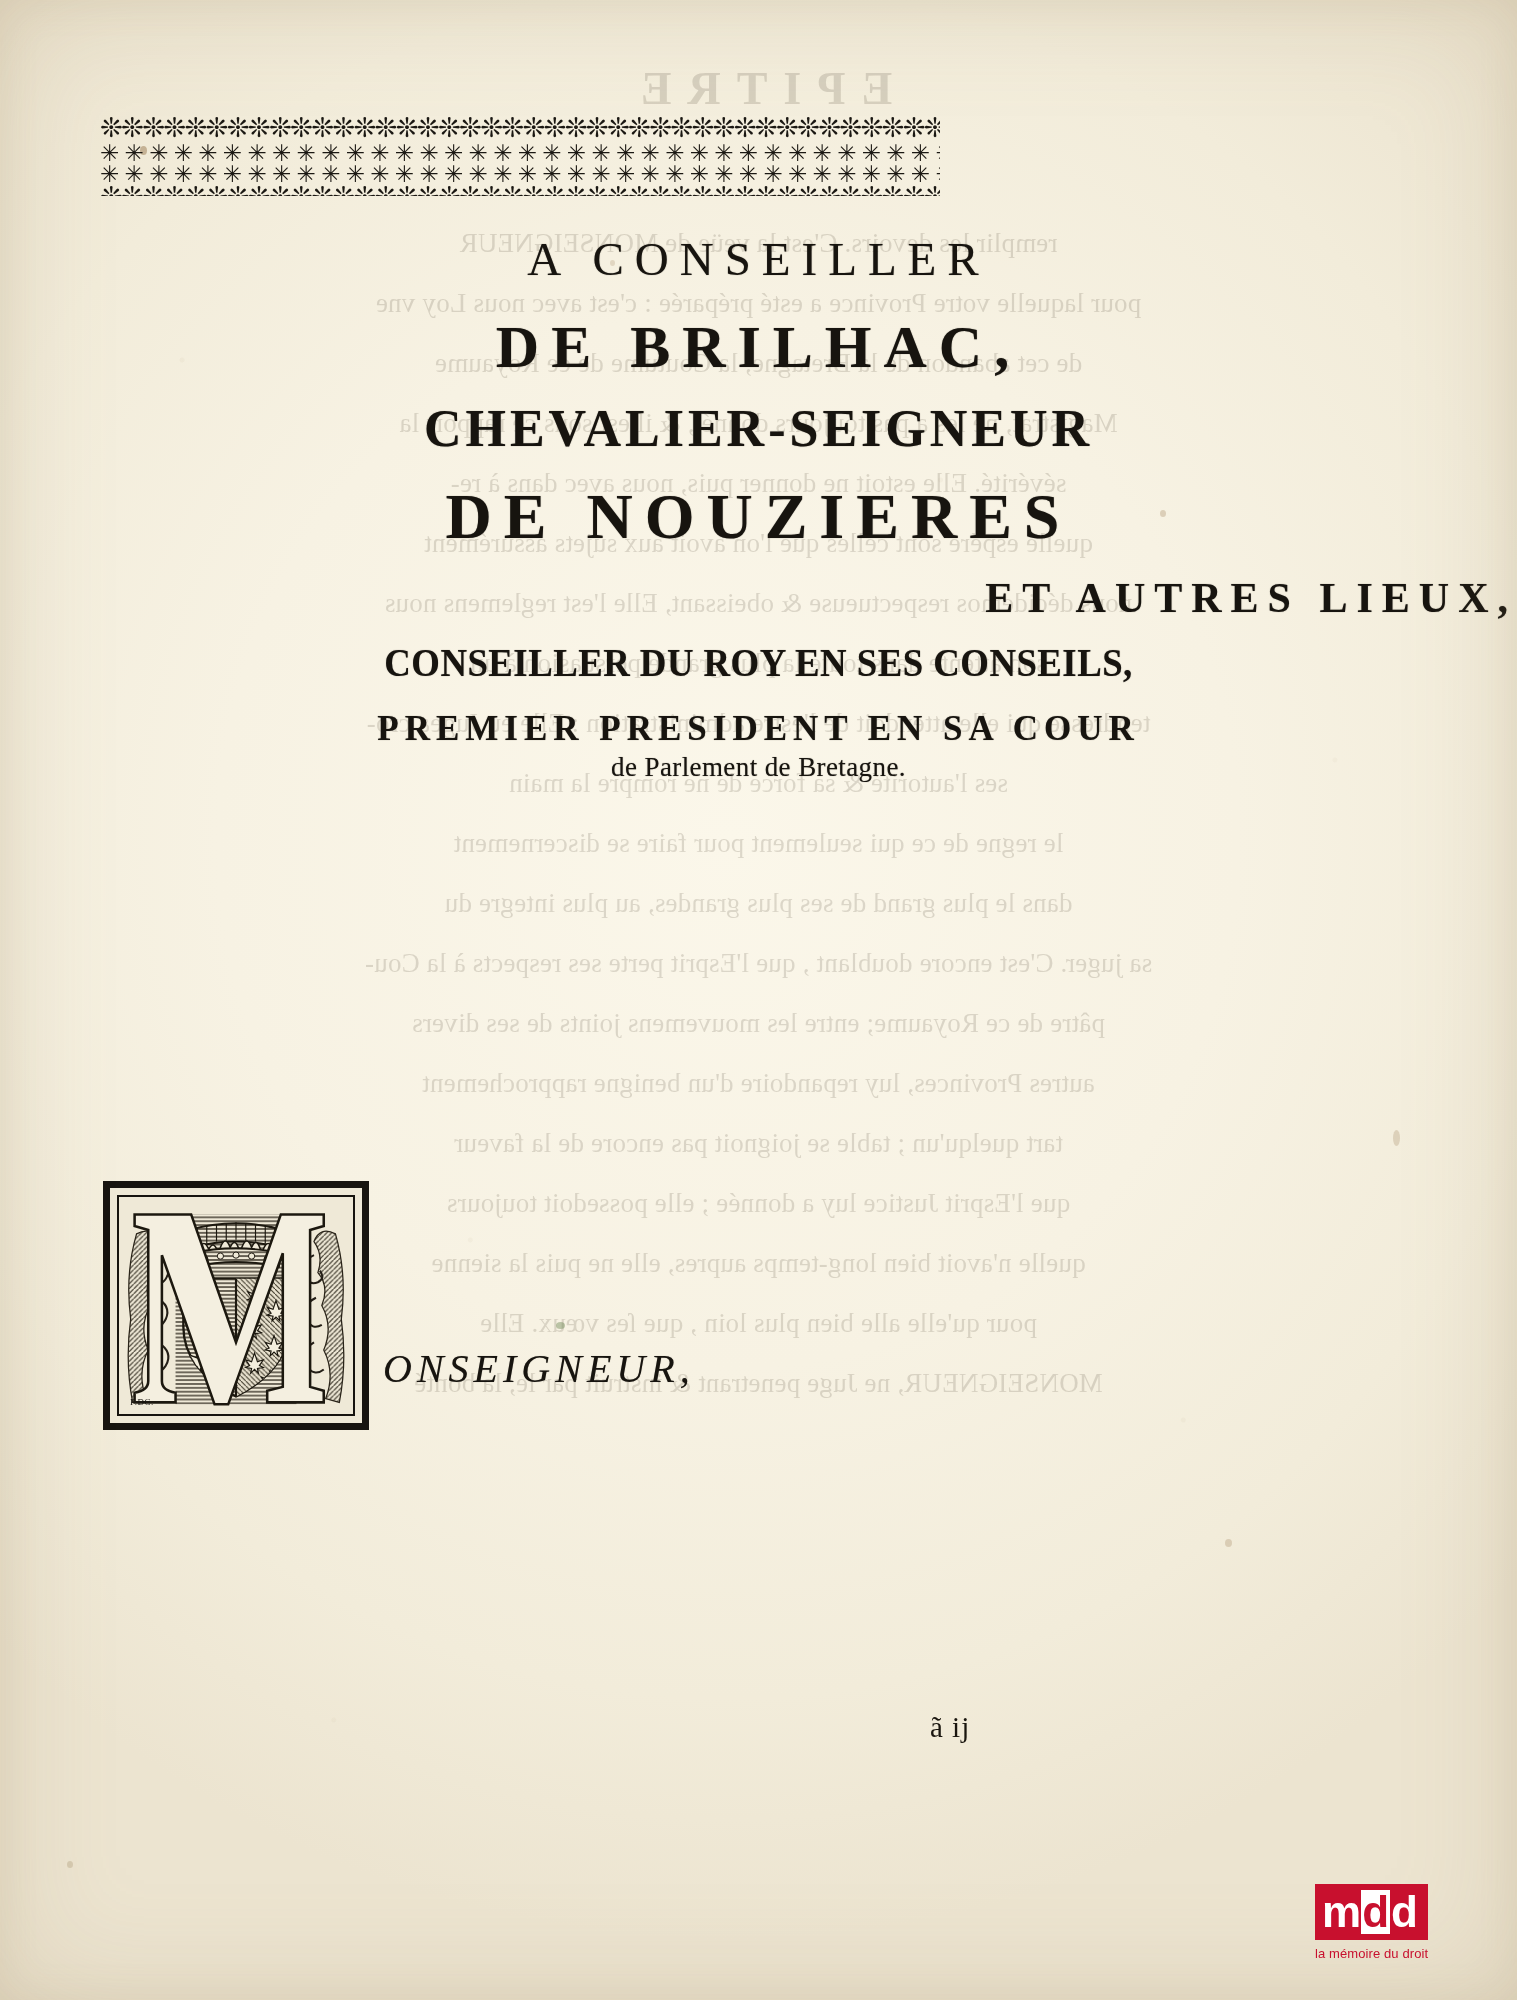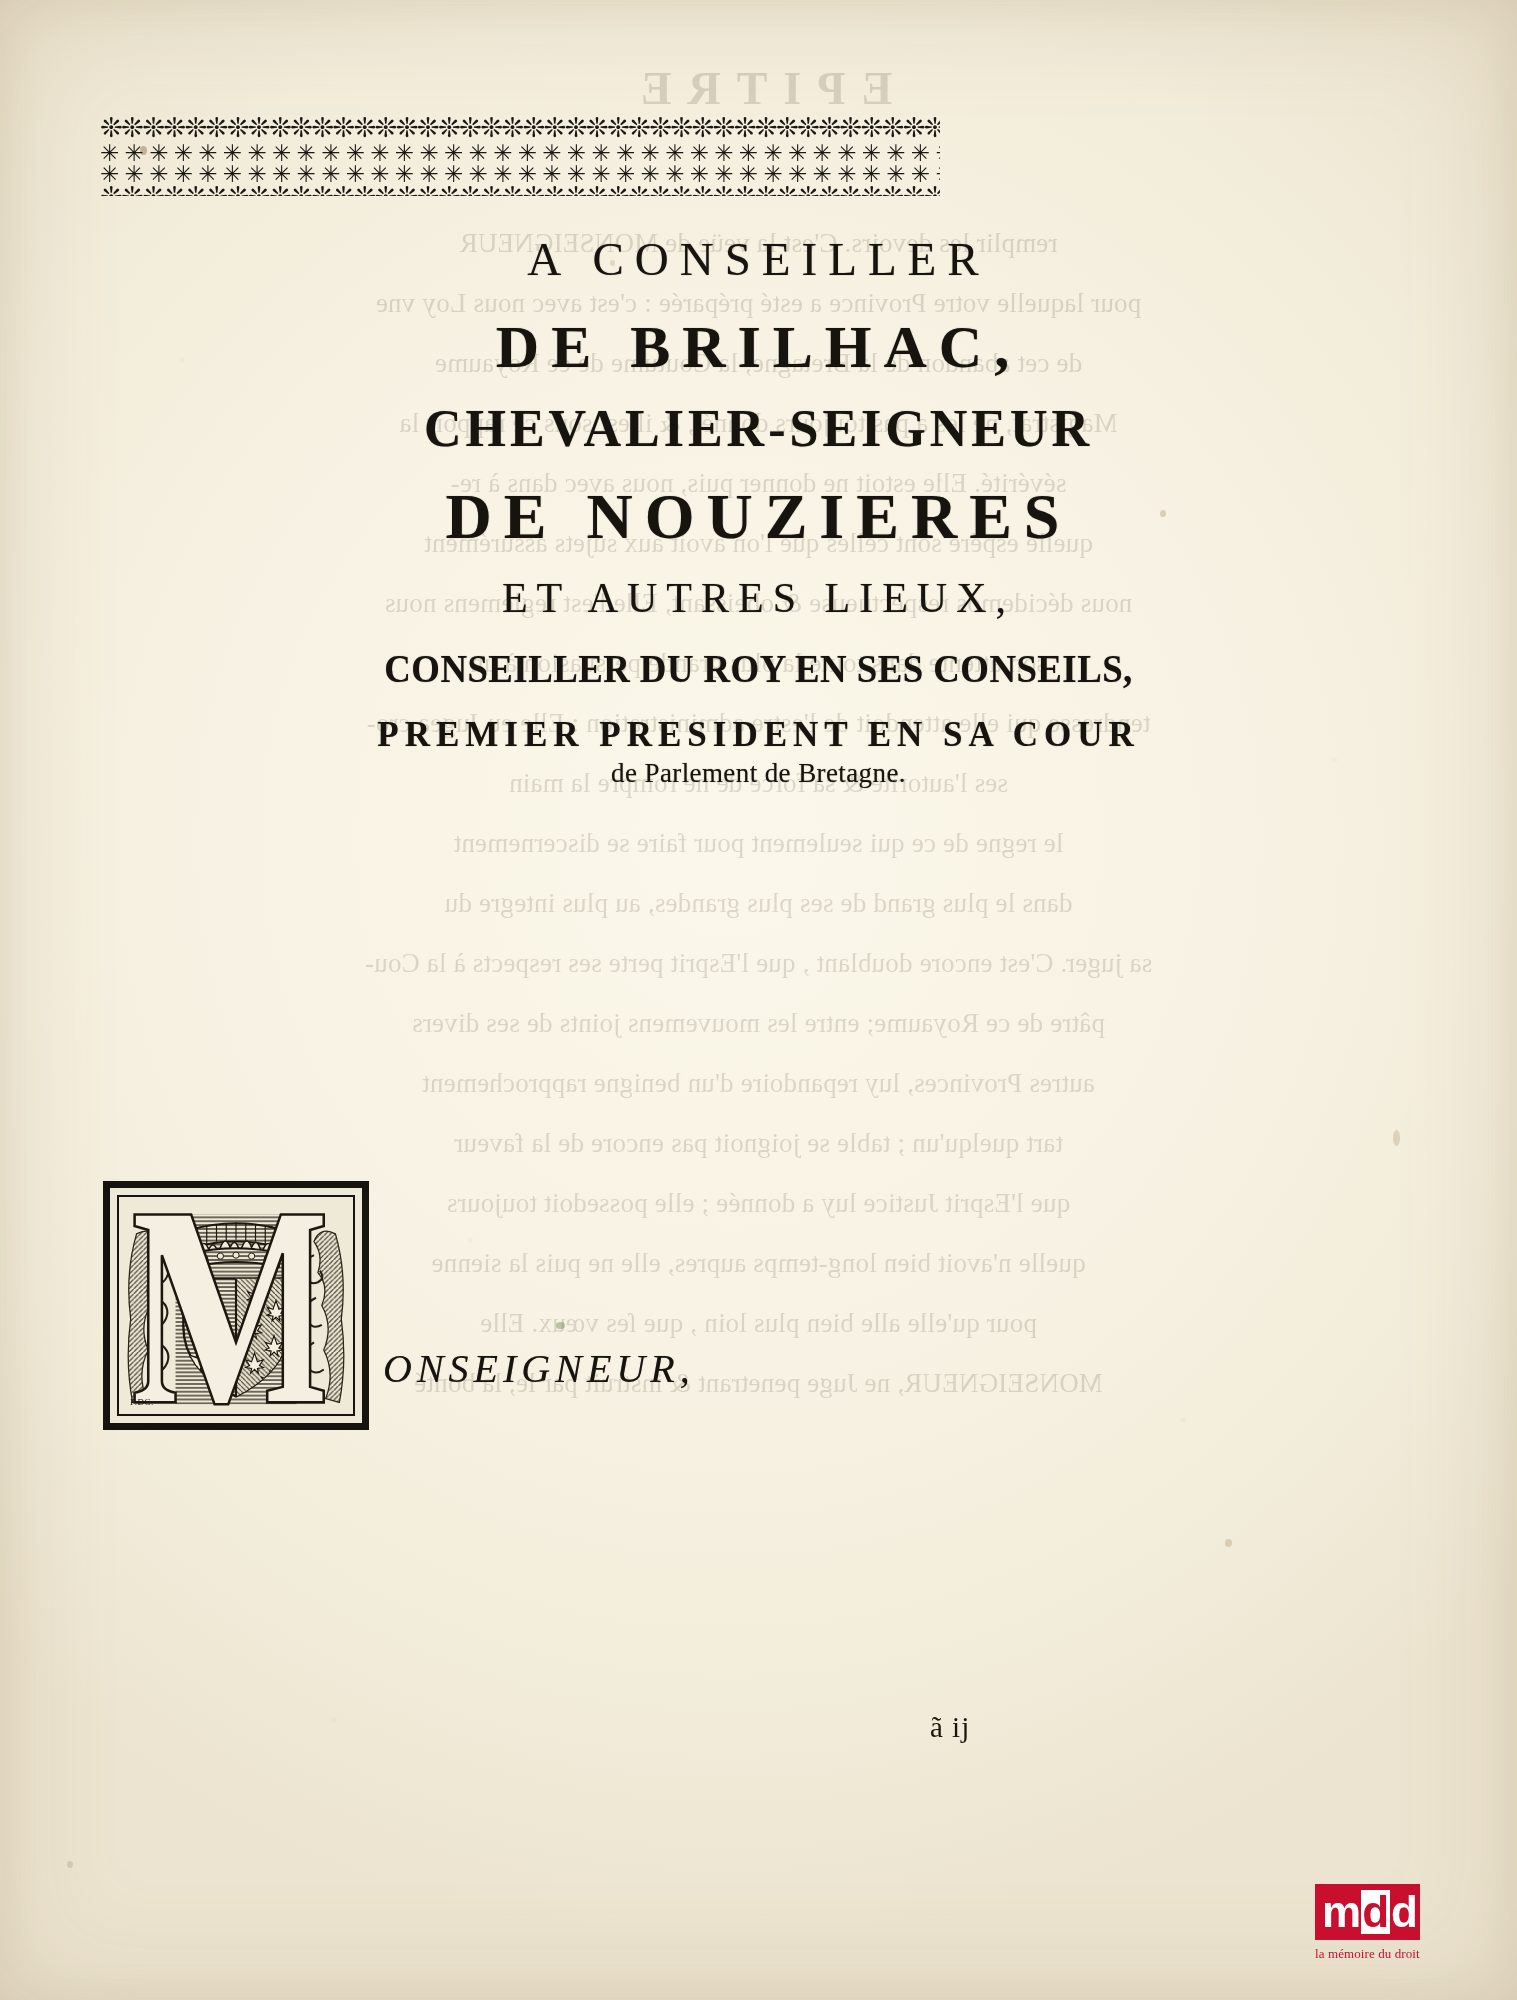--- a/index.html
+++ b/index.html
@@ -74,21 +74,21 @@
     color:#17140f;
     white-space:nowrap;
     line-height:1;
     font-family:"Liberation Serif",serif;
     text-shadow:0 0 1.1px rgba(25,20,14,.45);
   }
   .t-monseigneur{font-size:47px;letter-spacing:11px;margin-bottom:34px;font-weight:400;}
   .t-brilhac{font-size:60px;letter-spacing:12px;font-weight:700;margin-bottom:26px;}
   .t-chevalier{font-size:52px;letter-spacing:4px;font-weight:700;margin-bottom:30px;}
   .t-nouzieres{font-size:64px;letter-spacing:12px;font-weight:700;margin-bottom:28px;}
-  .t-lieux{font-size:42px;letter-spacing:9px;font-weight:400;margin-bottom:30px;}
+  .t-lieux{font-size:42px;letter-spacing:9px;font-weight:700;margin-bottom:24px;text-align:right;}
   .t-conseiller{font-size:40px;letter-spacing:.5px;font-weight:700;transform:scaleX(.92);margin-bottom:28px;}
   .t-premier{font-size:35px;letter-spacing:6px;font-weight:700;margin-bottom:8px;}
   .t-parlement{font-size:27px;letter-spacing:.4px;font-weight:400;}
 
   
   #initial-wrap{position:absolute;left:103px;top:1181px;width:266px;height:249px;}
   #initial-frame{
     width:100%;height:100%;
     border:7px solid #17140f;
     box-sizing:border-box;
@@ -152,21 +152,21 @@
     font-weight:700;font-size:44px;color:#ffffff;line-height:1;
     letter-spacing:-1px;
   }
   #mdd-mark .mw{
     font-family:"Liberation Sans",sans-serif;
     font-weight:700;font-size:44px;color:#ffffff;line-height:1;
     background:#ffffff;color:#c8102e;
     padding:0 1px;margin:0 1px;
   }
   #mdd-tag{
-    font-family:Liberation Serif, serif;
+    font-family:Liberation Sans, sans-serif;
     font-size:13px;color:#c8102e;margin-top:6px;letter-spacing:.1px;
     white-space:nowrap;
   }
 </style>
 </head>
 <body>
 
 <div id="page">
 
   <div id="bleed">

